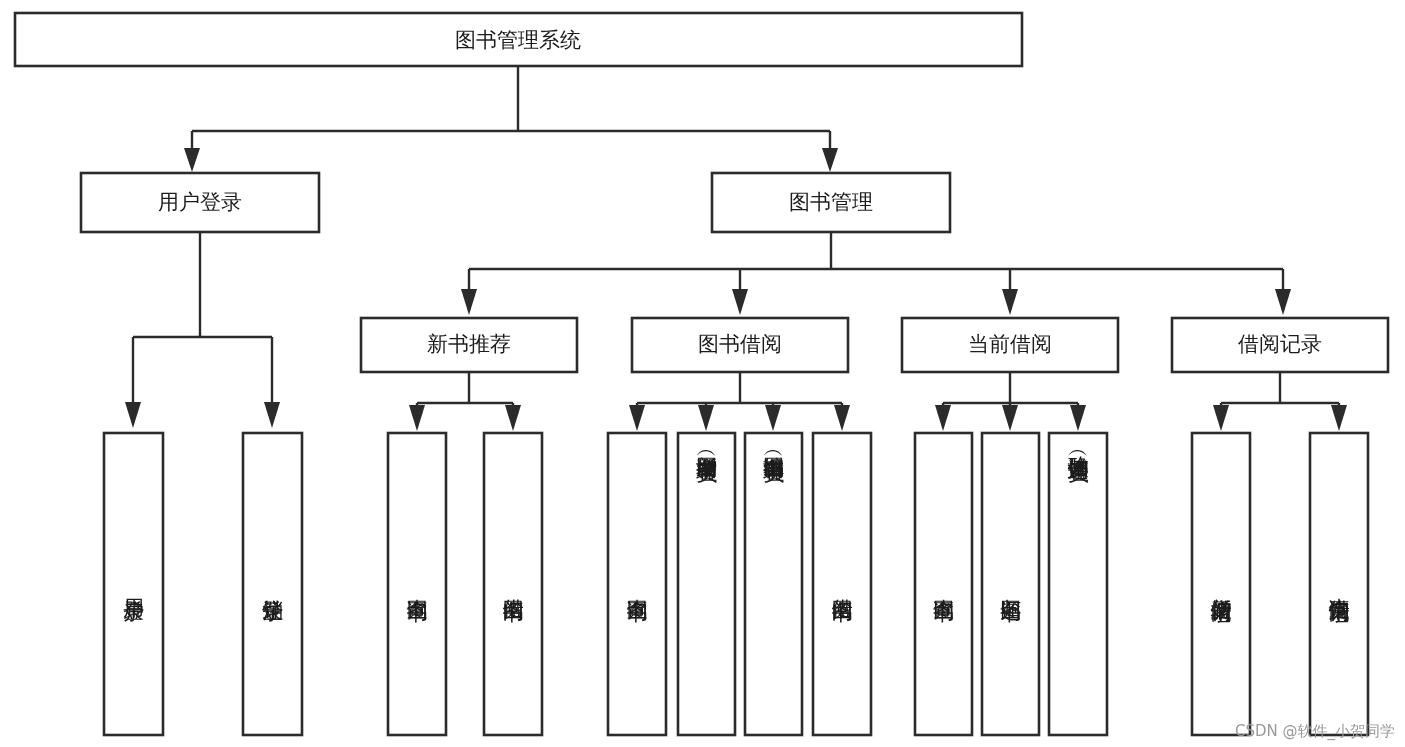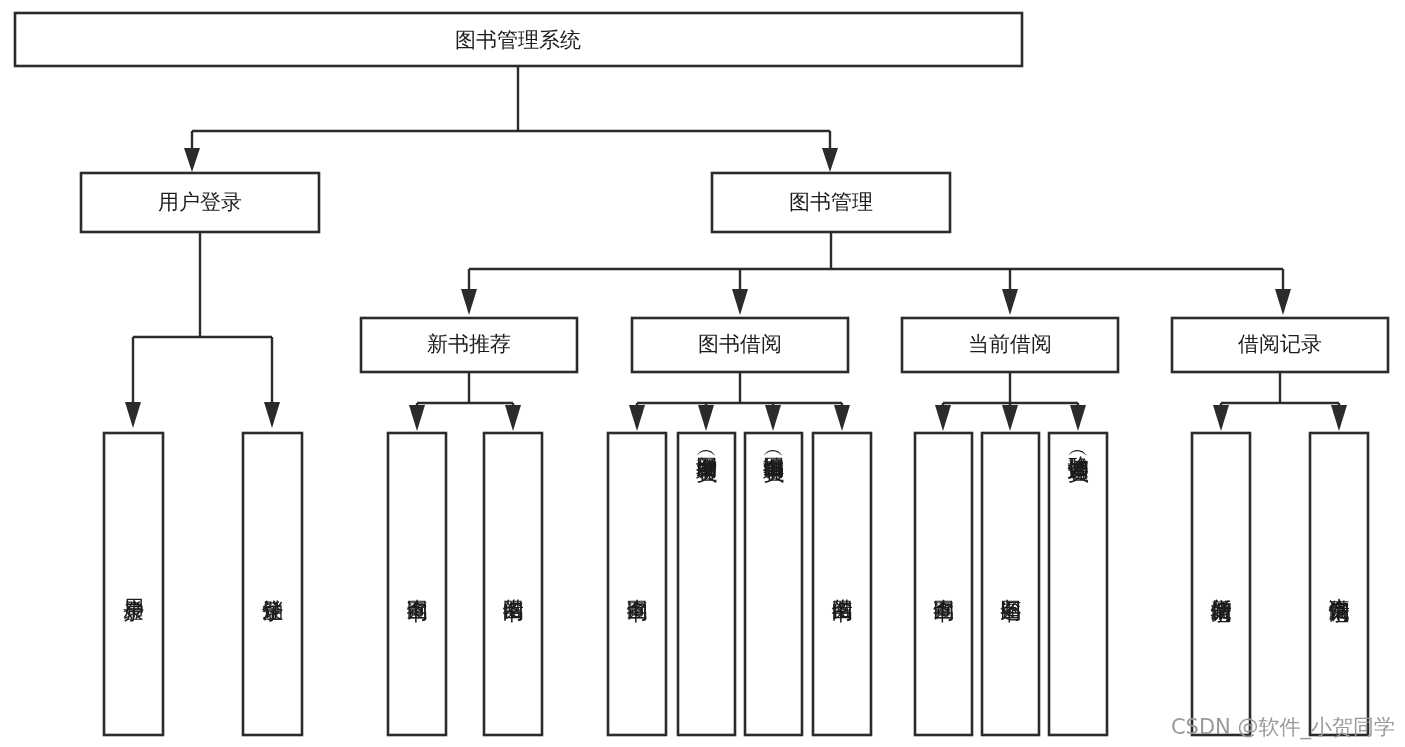--- a/index.html
+++ b/index.html
@@ -68,21 +68,21 @@
     position: absolute;
     display: flex;
     align-items: center;
     justify-content: center;
   }
   .watermark {
     position: absolute;
     right: 10px;
     bottom: 6px;
     font-family: "DejaVu Sans", "Liberation Sans", sans-serif;
-    font-size: 21px;
+    font-size: 15px;
     color: #9a9a9a;
     white-space: nowrap;
     user-select: none;
   }
 </style>
 </head>
 <body>
 
 <div id="diagram-root">
 

